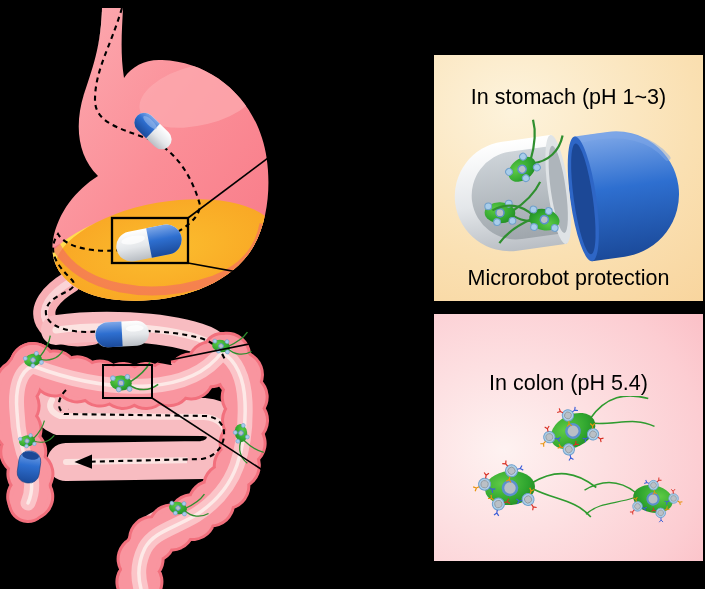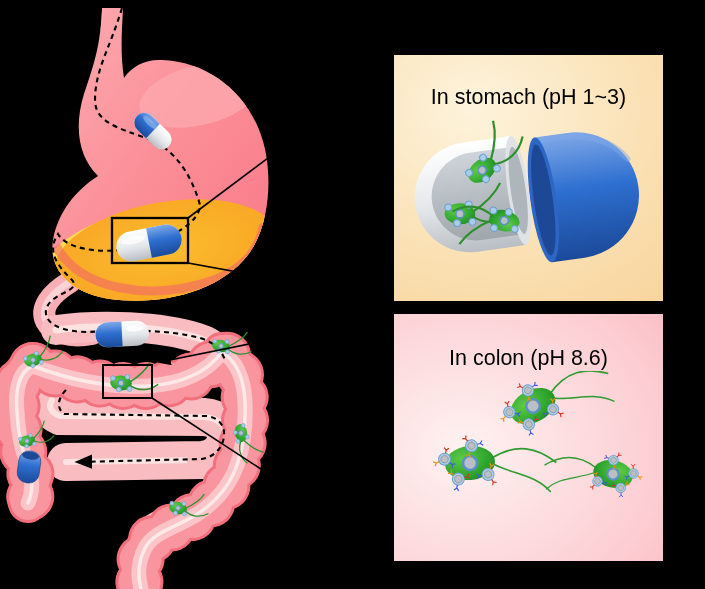--- a/index.html
+++ b/index.html
@@ -1,21 +1,21 @@
 <!DOCTYPE html>
 <html><head>
 <meta charset="utf-8">
 <style>
   html,body{margin:0;padding:0;background:#000;}
   #stage{position:relative;width:705px;height:589px;background:#000;overflow:hidden;
          font-family:"Liberation Sans",sans-serif;}
   #anatomy{position:absolute;left:0;top:0;}
-  .panel{position:absolute;left:392px;width:273px;box-sizing:border-box;
+  .panel{position:absolute;left:432px;width:273px;box-sizing:border-box;
          border:2px solid #000;display:flex;flex-direction:column;
-         align-items:center;justify-content:center;padding:8px 4px 10px 4px;}
+         align-items:center;justify-content:flex-end;padding:8px 4px 10px 4px;}
   #stomach-panel{top:53px;height:250px;
      background:radial-gradient(140% 130% at 30% 22%,#fdf3dc 0%,#fae0b2 48%,#f7cd8f 100%);}
   #colon-panel{top:312px;height:251px;
      background:radial-gradient(135% 125% at 26% 55%,#fef2f1 0%,#fccdd2 55%,#f9a7b1 100%);}
   .panel-title,.panel-caption{font-size:21.5px;color:#000;text-align:center;line-height:1.1;}
   .panel-art{flex:0 0 auto;}
 </style>
 </head>
 <body>
 
@@ -218,24 +218,25 @@
     <g transform="rotate(-8 88 88)">
       <path d="M122,30 L72,30 A55,55 0 0 0 72,140 L122,140 Z" fill="url(#wcap)"></path>
       <path d="M120,41 L78,41 A44,44 0 0 0 78,129 L120,129 Z" fill="url(#cavG)"></path>
       <ellipse cx="121" cy="85" rx="10.5" ry="55" fill="#DFE3E6"></ellipse>
       <ellipse cx="121" cy="85" rx="7.5" ry="44" fill="#AEB5BB"></ellipse>
       <use href="#bot" xlink:href="#bot" transform="translate(88,60) rotate(-30) scale(1.7)"></use>
       <use href="#bot" xlink:href="#bot" transform="translate(60,100) rotate(10) scale(1.7)"></use>
       <use href="#bot" xlink:href="#bot" transform="translate(103,113) rotate(-160) scale(1.7)"></use>
     </g>
   </svg>
+  <div class="panel-caption">Microrobot protection</div>
 </div>
 
 <div class="panel" id="colon-panel">
-  <div class="panel-title">In colon (pH 8.6)</div>
+  <div class="panel-title">In colon (pH 5.4)</div>
   <svg class="panel-art" width="261" height="155" viewBox="0 0 261 155">
     <use href="#bigbot" xlink:href="#bigbot" transform="translate(135,35) rotate(-28) scale(0.95)"></use>
     <use href="#bigbot" xlink:href="#bigbot" transform="translate(72,92) rotate(-5)"></use>
     <use href="#bigbot" xlink:href="#bigbot" transform="translate(215,103) scale(-0.8,0.8) rotate(-12)"></use>
   </svg>
 </div>
 
 </div>
 
 </body></html>

